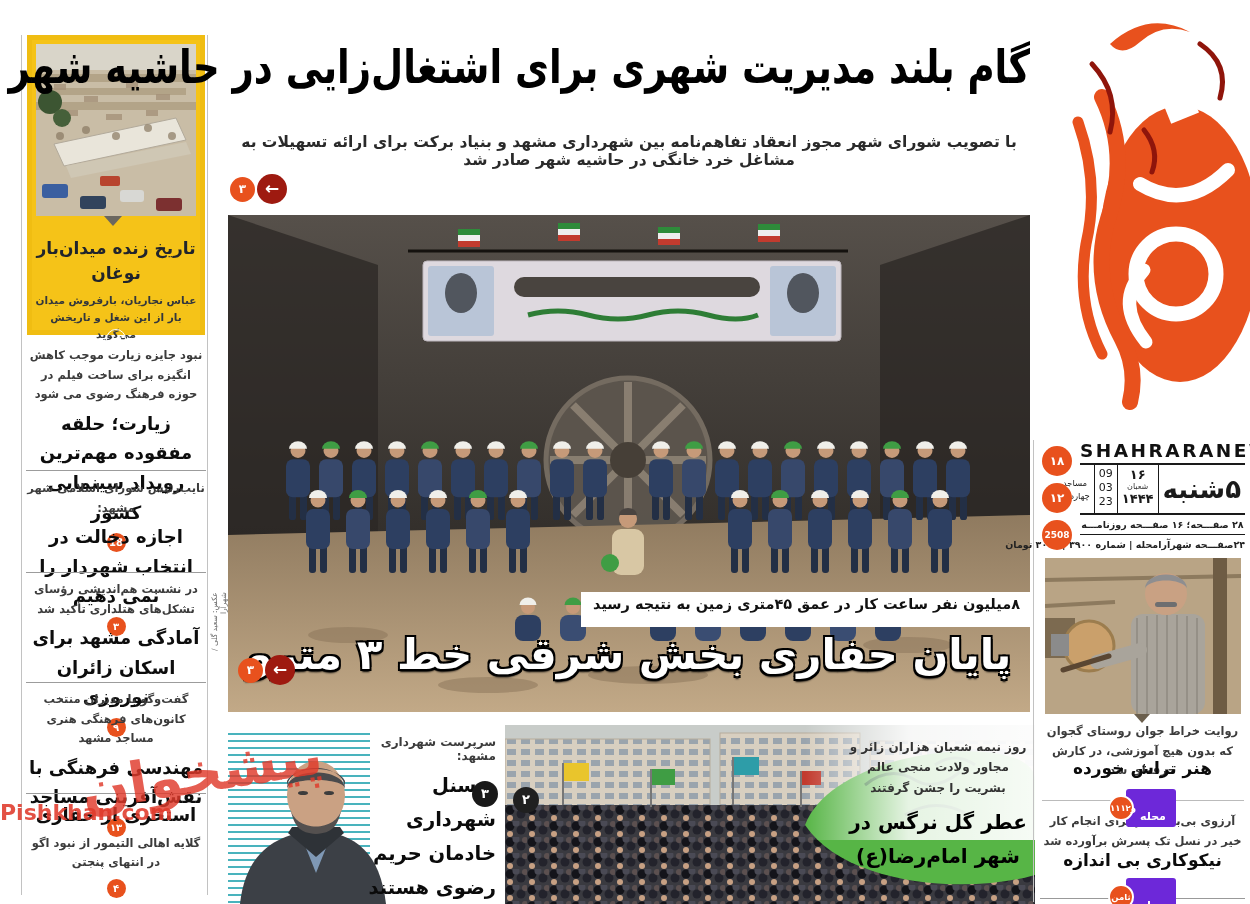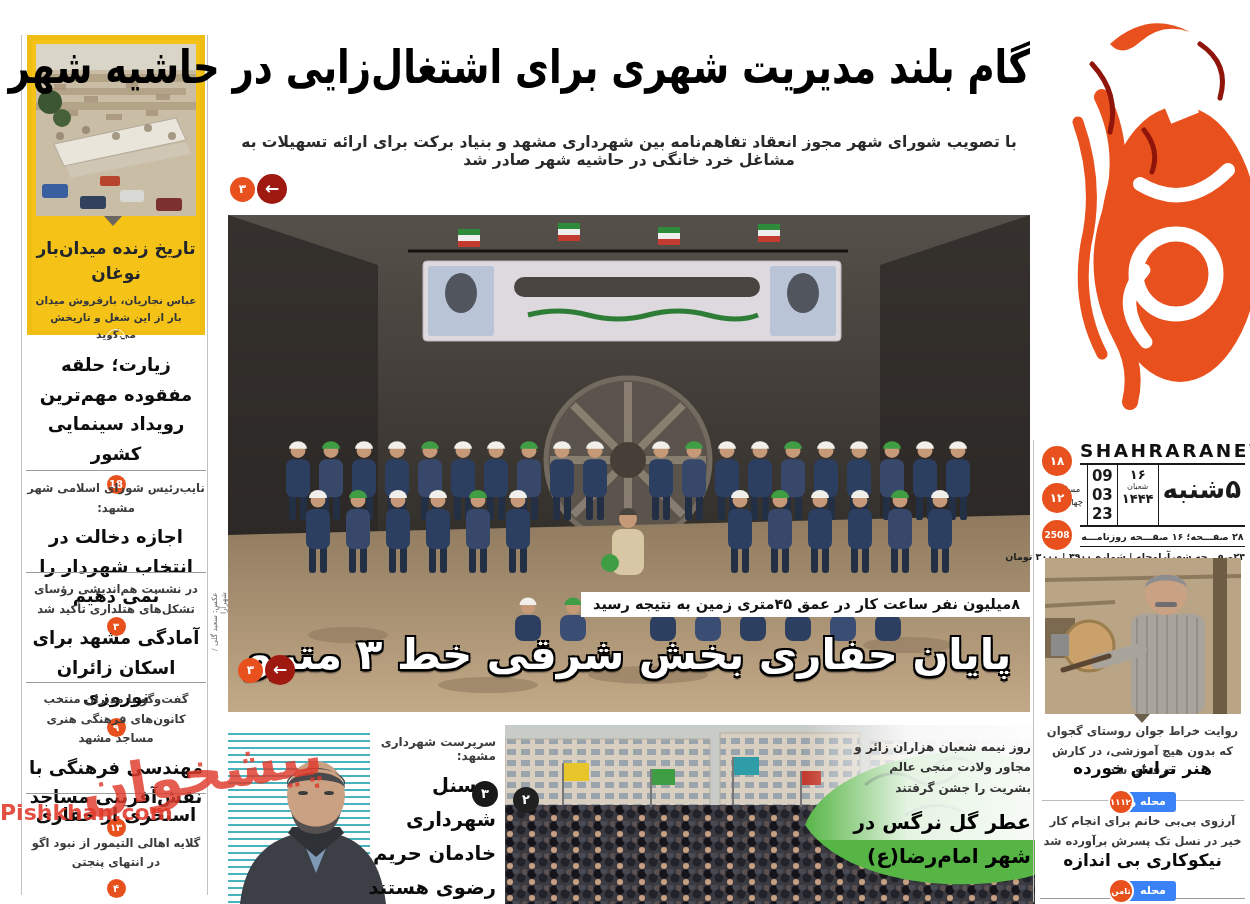--- a/index.html
+++ b/index.html
@@ -38,71 +38,71 @@
              font-size:37px;font-weight:bold;color:#000;white-space:nowrap;letter-spacing:-1px;
              transform:scaleY(1.25);transform-origin:top;}
   .lead-sub{position:absolute;left:228px;top:133px;width:802px;text-align:center;
             font-size:15.5px;font-weight:bold;color:#2a2a2a;}
   .jump-badge{position:absolute;display:flex;align-items:center;gap:2px;direction:ltr;z-index:30;}
   .dot-num{width:25px;height:25px;border-radius:50%;background:#e8511d;color:#fff;
            font-size:12px;font-weight:bold;text-align:center;line-height:25px;}
   .dot-arrow{width:30px;height:30px;border-radius:50%;background:#9e1a10;color:#fff;
              font-size:17px;font-weight:bold;text-align:center;line-height:29px;}
   .main-photo{position:absolute;left:228px;top:215px;width:802px;height:497px;overflow:hidden;background:#3a3531;}
-  .photo-kicker{position:absolute;right:0;top:377px;background:#fff;padding:4px 10px 5px 12px;
+  .photo-kicker{position:absolute;right:0;top:377px;background:#fff;padding:4px 10px 15px 12px;
                 font-size:14.5px;font-weight:bold;color:#111;z-index:20;}
   .photo-head{position:absolute;left:0;top:415px;width:100%;text-align:center;z-index:20;
               font-size:42px;font-weight:bold;color:#fff;letter-spacing:-1px;
               text-shadow:2px 2px 0 #000,-2px 2px 0 #000,2px -2px 0 #000,-2px -2px 0 #000,0 3px 2px #000;}
   .photo-credit{position:absolute;left:210px;top:592px;height:80px;writing-mode:vertical-rl;
                 transform:rotate(180deg);font-size:7.5px;color:#6a6a6a;z-index:5;}
 
   
   .mayor-card{position:absolute;left:228px;top:725px;width:270px;height:179px;background:#fff;overflow:hidden;}
   .mayor-stripes{position:absolute;left:0;top:8px;width:142px;height:171px;
                  background:repeating-linear-gradient(180deg,#49b3bd 0,#49b3bd 2px,rgba(0,0,0,0) 2px,rgba(0,0,0,0) 7px);}
   .mayor-text{position:absolute;left:140px;right:2px;top:10px;text-align:right;}
   .mayor-kicker{font-size:12px;font-weight:bold;color:#3c3c3c;}
   .mayor-title{font-size:19.5px;font-weight:bold;color:#0b0b0b;line-height:1.75;margin-top:6px;}
   .circle-badge{position:absolute;width:26px;height:26px;border-radius:50%;background:#191919;color:#fff;
                 font-size:13px;font-weight:bold;text-align:center;line-height:26px;z-index:25;}
   .crowd-card{position:absolute;left:505px;top:725px;width:530px;height:179px;overflow:hidden;background:#cfd4d2;}
-  .crowd-text{position:absolute;right:4px;top:12px;width:186px;z-index:10;}
+  .crowd-text{position:absolute;right:4px;top:12px;width:186px;text-align:center;z-index:10;}
   .crowd-kicker{font-size:12px;font-weight:bold;color:#333;line-height:1.7;}
   .crowd-title{font-size:20px;font-weight:bold;color:#000;line-height:1.7;margin-top:7px;}
 
   
   .vrule{position:absolute;left:1033px;top:440px;width:1px;height:462px;background:#c2c2c2;}
   .logo-wrap{position:absolute;left:1048px;top:2px;width:202px;height:428px;}
   .mast{position:absolute;left:1080px;top:440px;width:165px;}
   .mast-site{font-size:18.5px;font-weight:bold;letter-spacing:2.5px;color:#111;text-align:center;
              border-bottom:2px solid #1a1a1a;padding-bottom:2px;direction:ltr;white-space:nowrap;}
   .daterow{display:flex;direction:rtl;align-items:stretch;border-bottom:2px solid #1a1a1a;}
   .dcell{border-left:1.5px solid #1a1a1a;padding:2px 4px;text-align:center;}
   .dcell:last-child{border-left:none;}
   .dayname{font-size:26px;font-weight:bold;line-height:44px;letter-spacing:-1px;}
   .hijri b{display:block;font-size:13px;} .hijri span{display:block;font-size:8px;color:#333;}
-  .greg{font-size:15px;font-weight:bold;line-height:1.25;direction:ltr;}
+  .greg{font-size:11px;font-weight:normal;line-height:1.25;direction:ltr;}
   .yearc{font-size:8.5px;color:#222;display:flex;flex-direction:column;justify-content:center;gap:3px;}
   .pagesrow{font-size:9.5px;font-weight:bold;color:#222;text-align:center;
             border-bottom:1.5px solid #1a1a1a;padding:4px 0;white-space:nowrap;}
   .date-dot{position:absolute;width:30px;height:30px;border-radius:50%;background:#e8511d;color:#fff;
             font-weight:bold;text-align:center;z-index:5;}
   .craft-photo{position:absolute;left:1045px;top:558px;width:196px;height:156px;overflow:hidden;}
   .craft-notch{position:absolute;left:1134px;top:714px;width:0;height:0;
                border-left:8px solid transparent;border-right:8px solid transparent;border-top:9px solid #6b5f4d;}
   .rc-kicker{position:absolute;left:1040px;width:205px;text-align:center;
              font-size:11.5px;font-weight:bold;color:#3c3c3c;line-height:1.7;}
   .rc-title{position:absolute;left:1040px;width:205px;text-align:center;
             font-size:17px;font-weight:bold;color:#0b0b0b;}
   .rc-line{position:absolute;left:1042px;width:202px;height:1px;background:#bbb;}
   .mahalle{position:absolute;display:flex;direction:ltr;align-items:center;z-index:5;}
   .mah-circle{width:22px;height:22px;border-radius:50%;background:#e8511d;color:#fff;font-size:8.5px;
               font-weight:bold;text-align:center;line-height:22px;margin-right:-8px;z-index:2;border:2px solid #fff;}
-  .mah-label{background:#3b82f6;color:#fff;font-size:11px;font-weight:bold;padding:2px 10px 3px 14px;
+  .mah-label{background:#6d28d9;color:#fff;font-size:11px;font-weight:bold;padding:20px 10px 3px 14px;
              border-radius:3px;line-height:1.4;}
   .hline-bottom{position:absolute;left:1040px;top:898px;width:205px;height:1px;background:#999;}
 </style>
 </head>
 <body>
 
 <div class="page">
 
   <div class="side-rule" style="left:21px;"></div>
   <div class="side-rule" style="left:207px;"></div>
@@ -144,20 +144,21 @@
           </g>
       </svg>
     </div>
     <div class="feature-notch"></div>
     <div class="feature-title">تاریخ زنده میدان‌بار نوغان</div>
     <div class="feature-sub">عباس نجاریان، بارفروش میدان بار از این شغل و تاریخش می‌گوید</div>
     <div class="feature-page">۱۵</div>
   </div>
 
   <div class="side-item" style="top:346px;">
+    <div class="side-kicker">نبود جایزه زیارت موجب کاهش انگیزه برای ساخت فیلم در حوزه فرهنگ رضوی می شود</div>
     <div class="side-title">زیارت؛ حلقه مفقوده مهم‌ترین رویداد سینمایی کشور</div>
     <span class="page-dot">18</span>
   </div>
   <div class="side-div" style="top:470px;"></div>
 
   <div class="side-item" style="top:479px;">
     <div class="side-kicker">نایب‌رئیس شورای اسلامی شهر مشهد:</div>
     <div class="side-title">اجازه دخالت در انتخاب شهردار را نمی دهیم</div>
     <span class="page-dot">۳</span>
   </div>

